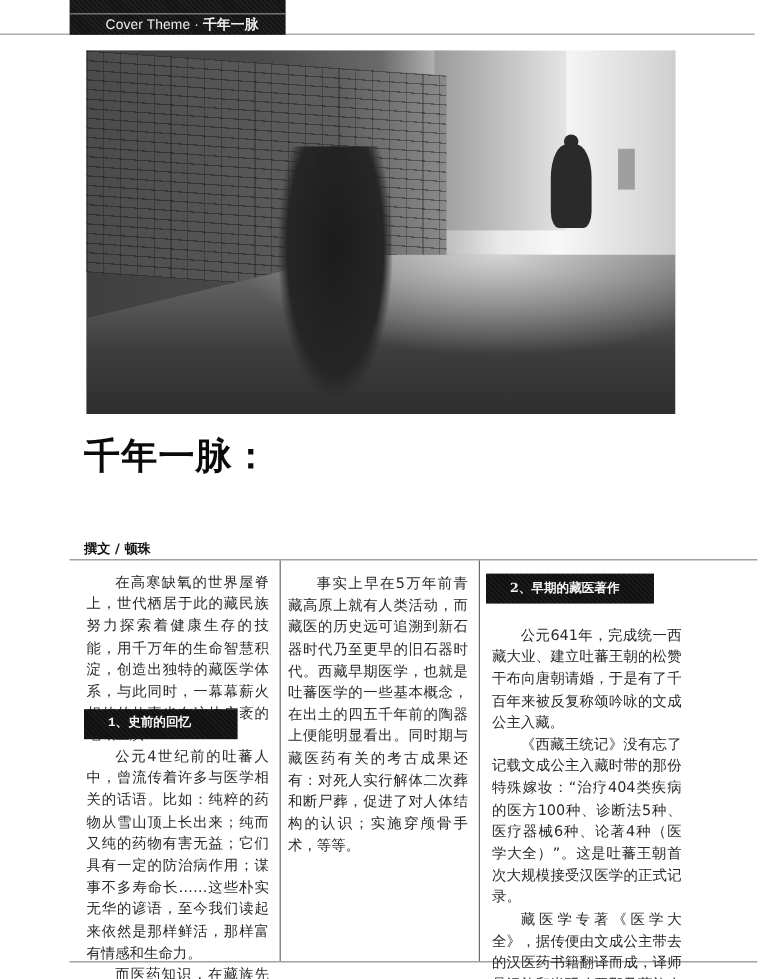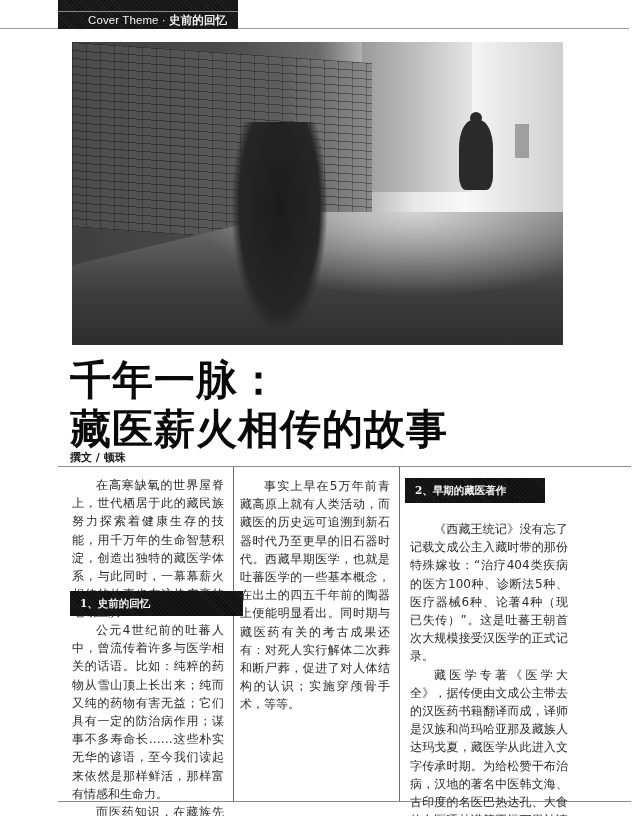--- a/index.html
+++ b/index.html
@@ -56,72 +56,71 @@
   }
   .photo .figure-far .head {
     position:absolute; left:11px; top:-8px; width:12px; height:12px; border-radius:50%; background:#2a2a2a;
   }
   .photo .figure-ghost {
     position:absolute; left:443px; top:82px; width:14px; height:34px; background:rgba(80,80,80,0.45);
   }
 
   .title {
     position:absolute; left:70px; top:356px; margin:0;
-    font-family:"DejaVu Sans", sans-serif; font-weight:bold; font-size:41px; line-height:49px;
+    font-family:"DejaVu Sans", sans-serif; font-weight:bold; font-size:30px; line-height:49px;
     color:#0a0a0a; letter-spacing:1px;
   }
   .byline {
     position:absolute; left:70px; top:450px; font-size:11px; font-weight:bold; color:#111;text-align:center;
   }
   .body-rule-top { position:absolute; left:58px; right:10px; top:466px; height:1px; background:#8a8a8a; }
   .body-rule-bot { position:absolute; left:58px; right:10px; top:801px; height:1px; background:#8a8a8a; }
   .col-div { position:absolute; top:467px; width:1px; height:334px; background:#6a6a6a; }
 
   .col { position:absolute; top:476px; font-size:12px; line-height:18.2px; color:#2a2a2a;
          font-family:"DejaVu Sans", sans-serif; text-align:justify; }
   .col p { margin:0; text-indent:2em; }
   .col p.noindent { text-indent:0; }
   .col1 { left:72px; width:152px; }
   .col2 { left:240px; width:150px; top:477px; }
   .col3 { left:410px; width:158px; top:520px; }
 
   .sec-head {
     position:absolute; background:#111; color:#f4f4f4;
     font-family:"DejaVu Serif", serif; font-weight:bold; font-size:10.5px;
-    height:25px; line-height:25px; padding-left:10px; box-sizing:border-box;
+    height:25px; line-height:25px; padding-left:20px; box-sizing:border-box;
     background-image:repeating-linear-gradient(45deg, rgba(255,255,255,0.05) 0 1px, transparent 1px 3px);
   }
-  .sec1 { left:70px; top:591px; width:173px; }
+  .sec1 { left:70px; top:591px; width:128px;font-family:Liberation Mono, monospace; }
   .sec2 { left:405px; top:478px; width:140px; }
 </style>
 </head>
 <body>
 
 <div class="hdr-rule"></div>
 <div class="hdr-bar">
   <div class="hdr-line"></div>
-  <div class="hdr-text"><span>Cover Theme · </span><span class="cn">史前的回忆</span></div>
+  <div class="hdr-text"><span>Cover Theme · </span><span class="cn">千年一脉</span></div>
 </div>
 
 <div class="photo" role="img" aria-label="Black-and-white photograph of robed figures walking along a stone-walled alley">
   <div class="wall-far"></div>
   <div class="wall"></div>
   <div class="ground"></div>
   <div class="figure-near">
       <div class="head"></div>
     </div>
   <div class="figure-far">
       <div class="head"></div>
     </div>
   <div class="figure-ghost"></div>
 </div>
 
 <h1 class="title">
   <span>千年一脉：</span><br>
-  <span>藏医薪火相传的故事</span>
 </h1>
 <div class="byline">撰文 / 顿珠</div>
 
 <div class="body-rule-top"></div>
 <div class="col-div" style="left:233px"></div>
 <div class="col-div" style="left:399px"></div>
 <div class="body-rule-bot"></div>
 
 <div class="col col1">
   <p>在高寒缺氧的世界屋脊上，世代栖居于此的藏民族努力探索着健康生存的技能，用千万年的生命智慧积淀，创造出独特的藏医学体系，与此同时，一幕幕薪火相传的故事也在这块广袤的地域上演……</p>
@@ -131,15 +130,16 @@
   <p>公元4世纪前的吐蕃人中，曾流传着许多与医学相关的话语。比如：纯粹的药物从雪山顶上长出来；纯而又纯的药物有害无益；它们具有一定的防治病作用；谋事不多寿命长……这些朴实无华的谚语，至今我们读起来依然是那样鲜活，那样富有情感和生命力。</p>
   <p>而医药知识，在藏族先民那里有着怎样的表现形式呢？——雪域人间开始出现的第一种疾病是消化不良，第一位</p>
 </div>
 
 <div class="col col2">
   <p>事实上早在5万年前青藏高原上就有人类活动，而藏医的历史远可追溯到新石器时代乃至更早的旧石器时代。西藏早期医学，也就是吐蕃医学的一些基本概念，在出土的四五千年前的陶器上便能明显看出。同时期与藏医药有关的考古成果还有：对死人实行解体二次葬和断尸葬，促进了对人体结构的认识；实施穿颅骨手术，等等。</p>
 </div>
 
 <div class="sec-head sec2">2、早期的藏医著作</div>
 <div class="col col3">
-  <p>《西藏王统记》没有忘了记载文成公主入藏时带的那份特殊嫁妆：“治疗404类疾病的医方100种、诊断法5种、医疗器械6种、论著4种（现已失传）”。这是吐蕃王朝首次大规模接受汉医学的正式记录。</p>
+  <p>公元641年，完成统一西藏大业、建立吐蕃王朝的松赞干布向唐朝请婚，于是有了千百年来被反复称颂吟咏的文成公主入藏。</p>
+  <p>《西藏王统记》没有忘了记载文成公主入藏时带的那份特殊嫁妆：“治疗404类疾病的医方100种、诊断法5种、医疗器械6种、论著4种（医学大全）”。这是吐蕃王朝首次大规模接受汉医学的正式记录。</p>
   <p>藏医学专著《医学大全》，据传便由文成公主带去的汉医药书籍翻译而成，译师是汉族和尚玛哈亚那及藏族人达玛戈夏，藏医学从此进入文字传承时期。为给松赞干布治病，汉地的著名中医韩文海、古印度的名医巴热达孔、大食的名医嘎林诺等不远万里被请到西藏。除</p>
 </div>
 
 </body></html>

